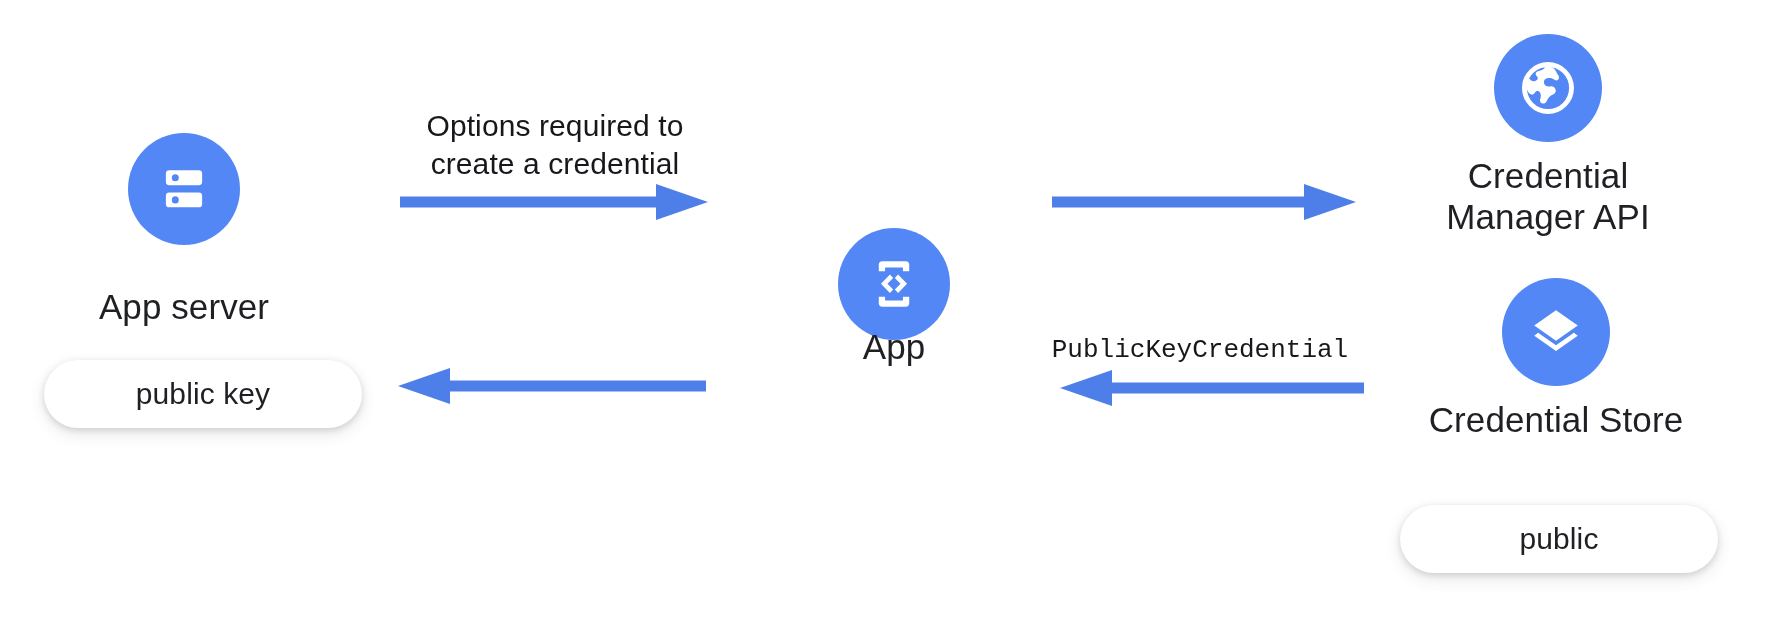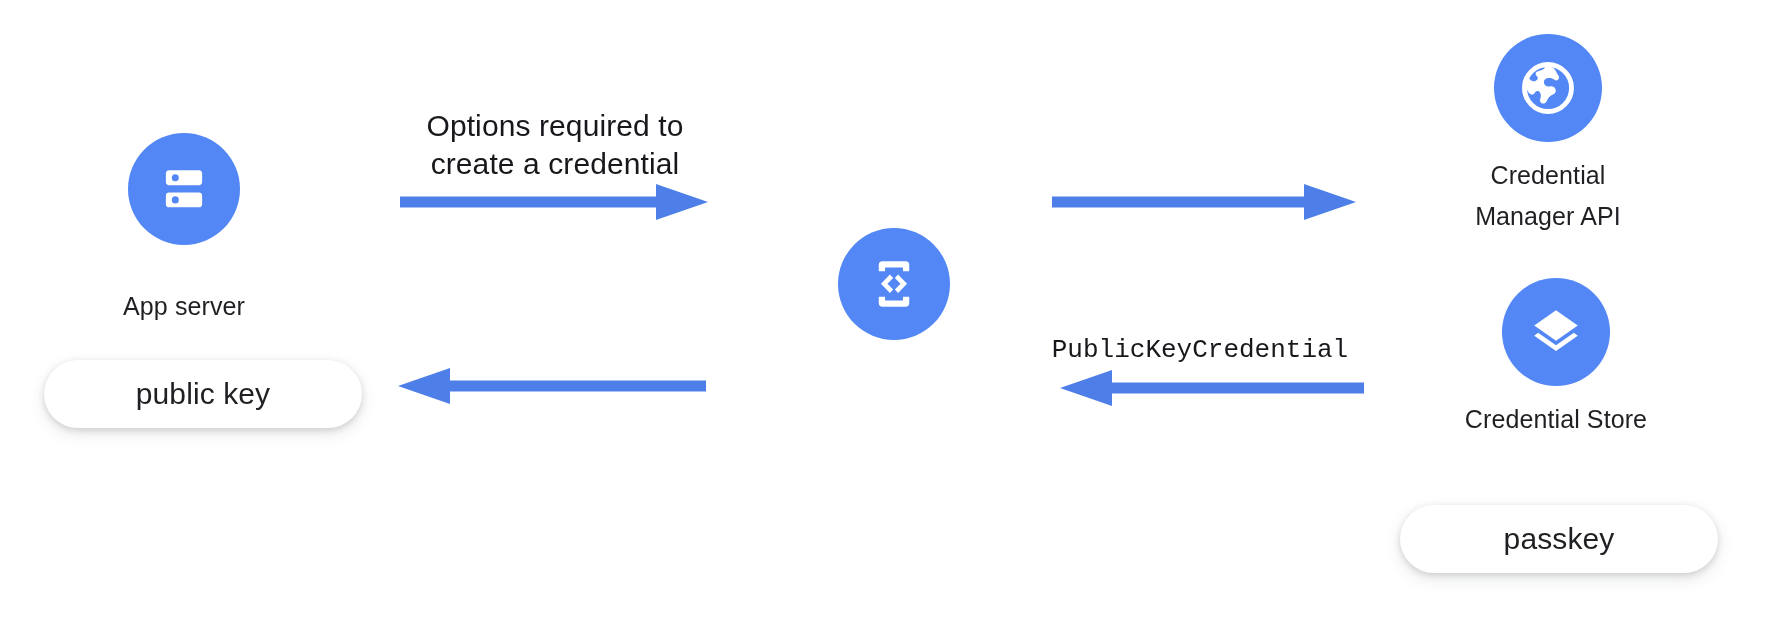--- a/index.html
+++ b/index.html
@@ -27,21 +27,21 @@
     display: flex;
     align-items: center;
     justify-content: center;
   }
   .node-circle svg { display: block; }
 
   .node-label {
     position: absolute;
     text-align: center;
     color: #1f2023;
-    font-size: 25px;
+    font-size: 35px;
     line-height: 41px;
     letter-spacing: 0.1px;
     font-weight: 400;
     white-space: pre-line;
   }
 
   
   .chip {
     position: absolute;
     background: #ffffff;
@@ -112,20 +112,21 @@
   <div class="node-circle" style="left:838px; top:228px; width:112px; height:112px;">
     <span>
       <svg width="58" height="58" viewBox="0 0 24 24" aria-hidden="true">
         <path d="M7.2 2.6h9.6a1.5 1.5 0 0 1 1.5 1.5v2.6h-2.6V5.2H8.3v1.5H5.7V4.1a1.5 1.5 0 0 1 1.5-1.5z" fill="#ffffff"></path>
         <path d="M5.7 17.3h2.6v1.5h7.4v-1.5h2.6v2.6a1.5 1.5 0 0 1-1.5 1.5H7.2a1.5 1.5 0 0 1-1.5-1.5z" fill="#ffffff"></path>
         <path d="M10.3 8.1 6.6 11.9l3.7 3.8 1.35-1.4-2.35-2.4 2.35-2.4z" fill="#ffffff"></path>
         <path d="M13.7 8.1l3.7 3.8-3.7 3.8-1.35-1.4 2.35-2.4-2.35-2.4z" fill="#ffffff"></path>
       </svg>
     </span>
   </div>
+  <div class="node-label" style="left:744px; top:326px; width:300px;">App</div>
 
   <div class="arrow" style="left:1052px; top:182px;">
     <svg width="310" height="40" viewBox="0 0 310 40">
       <rect x="0" y="14.5" width="258" height="11" fill="#4e7fe8"></rect>
       <path d="M252 2 L304 20 L252 38 Z" fill="#4e7fe8"></path>
     </svg>
   </div>
 
   <div class="arrow-label mono" style="left:1010px; top:331px; width:380px;">PublicKeyCredential</div>
   <div class="arrow" style="left:1052px; top:368px;">
@@ -148,15 +149,15 @@
 
   <div class="node-circle" style="left:1502px; top:278px; width:108px; height:108px;">
     <span>
       <svg width="58" height="58" viewBox="0 0 24 24" aria-hidden="true">
         <path d="M12 3.0 L21.0 9.3 L12 15.6 L3.0 9.3 Z" fill="#ffffff"></path>
         <path d="M4.6 12.3 L3.0 13.5 L12 19.9 L21.0 13.5 L19.4 12.3 L12 17.5 Z" fill="#ffffff"></path>
       </svg>
     </span>
   </div>
   <div class="node-label" style="left:1406px; top:399px; width:300px;">Credential Store</div>
-  <div class="chip" style="left:1400px; top:505px; width:318px; height:68px;">passkey</div>
+  <div class="chip" style="left:1400px; top:505px; width:318px; height:68px;">public</div>
 
 </div>
 
 </body></html>

